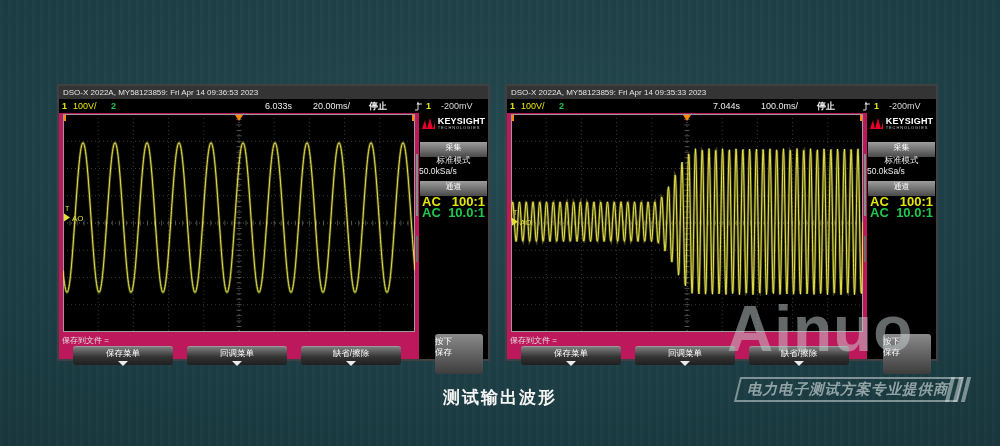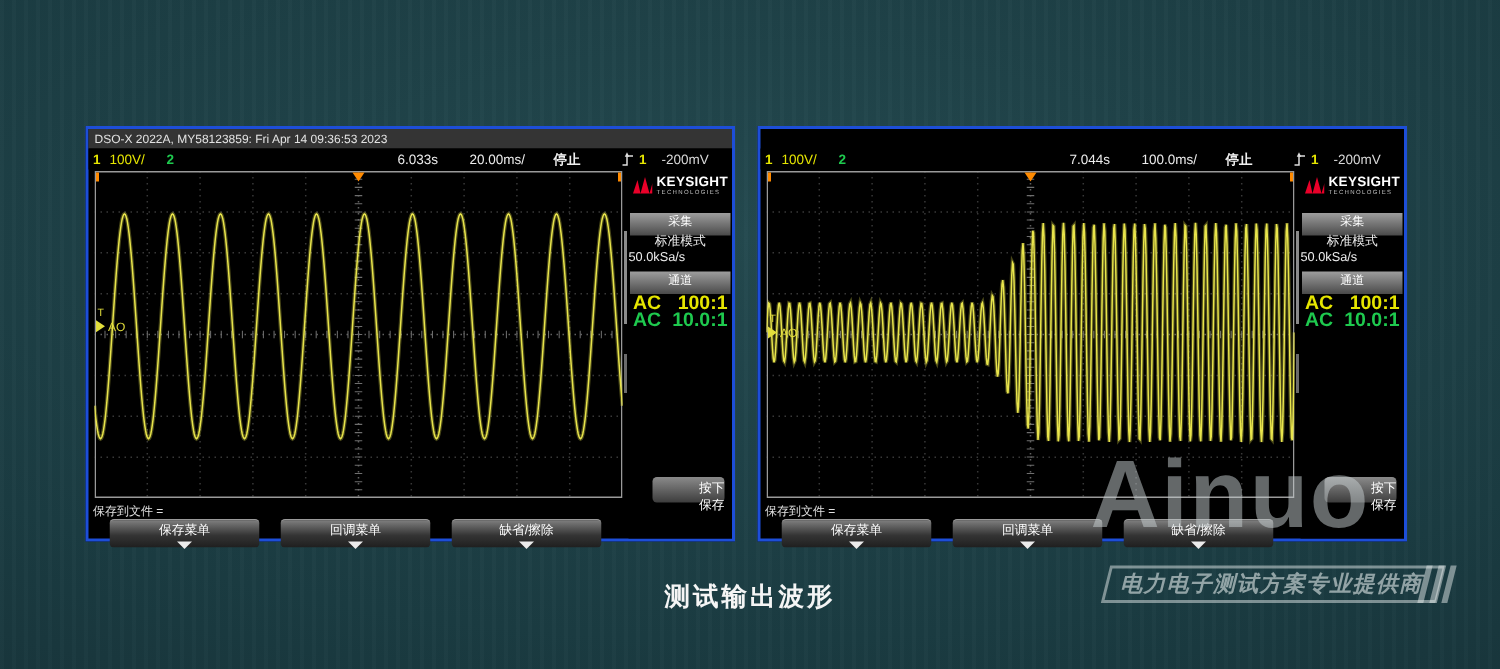--- a/index.html
+++ b/index.html
@@ -3,21 +3,21 @@
 <meta charset="utf-8">
 <style>
   html,body{margin:0;padding:0;}
   body{
     width:1000px;height:446px;position:relative;overflow:hidden;
     font-family:"Liberation Sans",sans-serif;
     background:radial-gradient(120% 110% at 50% 35%, #24494f 0%, #1b3c42 55%, #142e34 100%);
   }
   .bg-streaks{position:absolute;inset:0;background:repeating-linear-gradient(90deg,rgba(255,255,255,.015) 0 3px,rgba(0,0,0,.02) 3px 8px);pointer-events:none;}
   
-  .scope{position:absolute;top:84px;width:433px;height:277px;background:#000000;border:2px solid #1d4ed8;box-sizing:border-box;z-index:1;}
+  .scope{position:absolute;top:84px;width:433px;height:277px;background:#be185d;border:2px solid #404040;box-sizing:border-box;z-index:1;}
   .scope.left{left:57px;}
   .scope.right{left:505px;}
   .s-header{position:absolute;left:0;top:0;right:0;height:13px;background:#343434;color:#e3e3e3;font-size:8px;line-height:13px;padding-left:4px;white-space:nowrap;box-sizing:border-box;}
   .s-status{position:absolute;left:0;top:13px;right:0;height:14px;background:#000;font-size:9px;line-height:14px;}
   .s-status span{position:absolute;white-space:nowrap;}
   .st-ch1n{left:3px;color:#e6e600;font-weight:bold;}
   .st-ch1s{left:14px;color:#e6e600;}
   .st-ch2n{left:52px;color:#1ec94e;font-weight:bold;}
   .st-delay{left:206px;color:#ececec;}
   .st-tb{left:254px;color:#ececec;}
@@ -42,21 +42,21 @@
   .chan-row{position:absolute;left:3px;right:3px;display:flex;justify-content:space-between;font-size:13px;font-weight:bold;}
   .chan-row.r1{top:81px;color:#e6e600;}
   .chan-row.r2{top:92px;color:#1ec94e;}
   
   .file-label{position:absolute;left:3px;top:249px;font-size:8px;color:#e0e0e0;}
   .file-box{position:absolute;left:70px;top:247px;width:150px;height:12px;border:1px solid #c8c8c8;background:#060606;box-sizing:border-box;}
   .file-value{font-family:"Liberation Mono",monospace;font-size:8.5px;color:#fff;line-height:10px;padding-left:3px;display:block;}
   .softkey{position:absolute;top:260px;height:19px;width:100px;background:linear-gradient(#7d7d7d,#343434 55%,#1f1f1f);border-radius:3px;border-top:1px solid #9a9a9a;color:#fff;font-size:8.5px;text-align:center;box-sizing:border-box;padding-top:1px;cursor:pointer;}
   .sk0{left:14px;} .sk1{left:128px;} .sk2{left:242px;}
   .sk-arrow{width:0;height:0;border-left:5px solid transparent;border-right:5px solid transparent;border-top:5px solid #ececec;margin:1px auto 0;}
-  .press-save{position:absolute;right:5px;top:232px;width:48px;height:17px;background:linear-gradient(#8a8a8a,#3d3d3d);border-radius:3px;color:#fff;font-size:8.5px;line-height:11px;text-align:right;box-sizing:border-box;padding-top:2px;cursor:pointer;}
+  .press-save{position:absolute;right:5px;top:248px;width:48px;height:40px;background:linear-gradient(#8a8a8a,#3d3d3d);border-radius:3px;color:#fff;font-size:8.5px;line-height:11px;text-align:left;box-sizing:border-box;padding-top:2px;cursor:pointer;}
   
   .caption{position:absolute;top:386px;left:0;width:100%;text-align:center;font-size:17px;font-weight:bold;color:#f5f5f5;letter-spacing:2px;z-index:2;}
   .wm-brand{position:absolute;left:727px;top:297px;font-size:64px;font-weight:bold;color:rgba(200,208,210,.5);line-height:1;letter-spacing:1px;z-index:5;}
   .wm-badge{position:absolute;left:737px;top:377px;height:25px;padding:0 9px;border:2px solid rgba(226,232,232,.5);transform:skewX(-14deg);display:flex;align-items:center;z-index:5;box-sizing:border-box;}
   .wm-badge span{font-size:14.5px;font-weight:bold;color:rgba(220,227,227,.62);white-space:nowrap;letter-spacing:1px;}
   .wm-stripe{position:absolute;top:377px;width:4px;height:25px;background:rgba(226,232,232,.5);transform:skewX(-14deg);z-index:5;}
 </style>
 </head>
 <body>
 
@@ -148,20 +148,21 @@
     <span>缺省/擦除</span>
     <div class="sk-arrow"></div>
   </div>
   <div class="press-save">
     <div>按下</div>
     <div>保存</div>
   </div>
 </div>
 
 <div class="scope right">
+  <div class="s-header">DSO-X 2022A, MY58123859: Fri Apr 14 09:35:33 2023</div>
   <div class="s-status">
     <span class="st-ch1n">1</span>
     <span class="st-ch1s">100V/</span>
     <span class="st-ch2n">2</span>
     <span class="st-delay">7.044s</span>
     <span class="st-tb">100.0ms/</span>
     <span class="st-run">停止</span>
     <span class="st-trigicon">
       <svg width="9" height="10">
           <path d="M1,9 H4 V3 H8" stroke="#ddd" fill="none" stroke-width="1"></path>

